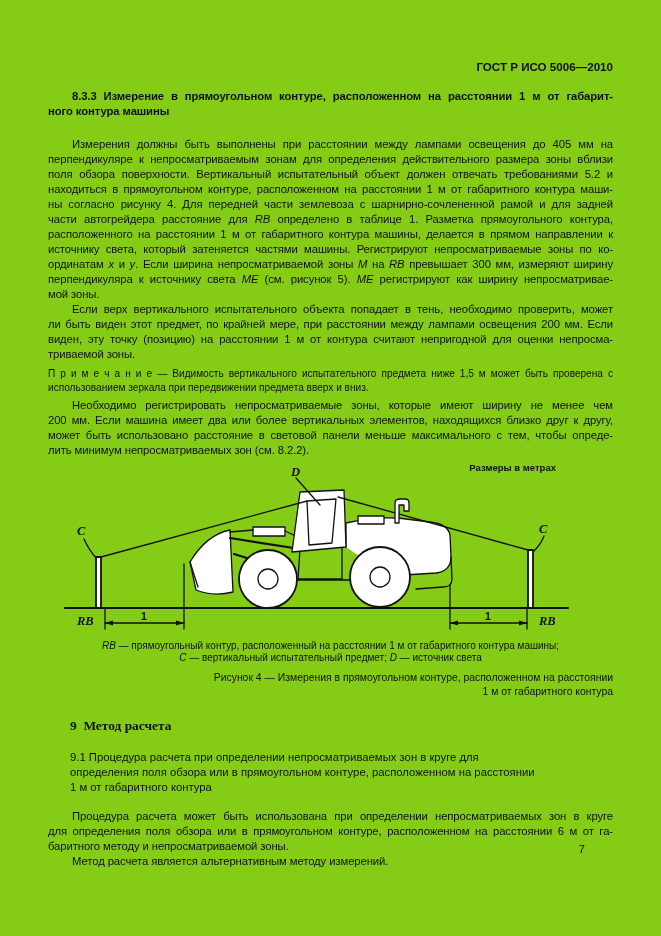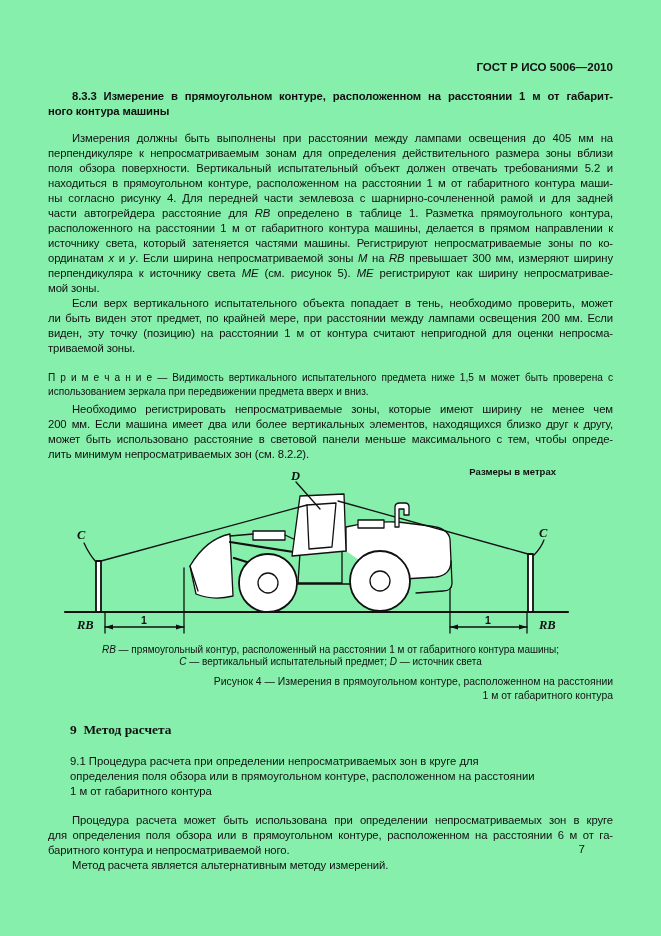--- a/index.html
+++ b/index.html
@@ -1,27 +1,27 @@
 <!DOCTYPE html>
 <html><head>
 <meta charset="utf-8">
 <style>
   html,body{margin:0;padding:0;background:#ffffff;}
   body{width:661px;height:936px;font-family:"Liberation Sans",sans-serif;color:#111;}
-  .page{position:relative;width:661px;height:936px;background:#86efac;overflow:hidden;}
+  .page{position:relative;width:661px;height:936px;background:#84cc16;overflow:hidden;}
   .header{position:absolute;top:60px;left:48px;width:565px;text-align:right;
           font-weight:bold;font-size:11.6px;}
   .content{position:absolute;top:89px;left:48px;width:565px;}
   .para{font-size:11.3px;line-height:15px;letter-spacing:-0.1px;}
   .line{text-align:justify;text-align-last:justify;}
   .line.last{text-align-last:left;}
   .para > .line:first-child{text-indent:24px;}
   .it{font-style:italic;}
-  .h833{font-weight:bold;margin-bottom:12px;}
-  .note{font-size:10.1px;line-height:13.6px;margin:15px 0 4px;}
+  .h833{font-weight:bold;margin-bottom:18px;}
+  .note{font-size:10.1px;line-height:13.6px;margin:5px 0 4px;}
   .figure{margin-top:1px;}
   .figure svg{display:block;}
   .legend{font-size:10px;line-height:11.6px;text-align:center;margin-top:7px;}
   .caption{font-size:10.4px;line-height:14px;text-align:right;margin-top:8px;}
   .h9{font-size:13.4px;line-height:16px;font-weight:bold;margin:19px 0 0 22px;white-space:pre-wrap;font-family:Liberation Serif, serif;}
   .h91{font-size:11.3px;line-height:15px;font-weight:normal;margin:16px 0 14px 22px;}
   .h91 .line{text-align:left;text-align-last:left;}
   .page-number{position:absolute;top:843px;left:48px;width:537px;text-align:right;font-size:11.5px;}
   .fig-label{font-family:"Liberation Serif",serif;font-style:italic;font-weight:bold;font-size:12.5px;fill:#111;}
   .fig-dim{font-weight:bold;font-size:10.5px;fill:#111;font-family:"Liberation Sans",sans-serif;}
@@ -157,21 +157,21 @@
 
     <div class="h91">
         <div class="line">9.1  Процедура расчета при определении непросматриваемых зон в круге для</div>
         <div class="line">определения поля обзора или в прямоугольном контуре, расположенном на расстоянии</div>
         <div class="line last">1 м от габаритного контура</div>
       </div>
 
     <div class="para">
         <div class="line">Процедура расчета может быть использована при определении непросматриваемых зон в круге</div>
         <div class="line">для определения поля обзора или в прямоугольном контуре, расположенном на расстоянии 6 м от га-</div>
-        <div class="line last">баритного контура и непросматриваемой ного.</div>
+        <div class="line last">баритного методу и непросматриваемой зоны.</div>
       </div>
 
     <div class="para">
         <div class="line last">Метод расчета является альтернативным методу измерений.</div>
       </div>
 
   </div>
 
   <div class="page-number">7</div>
 

